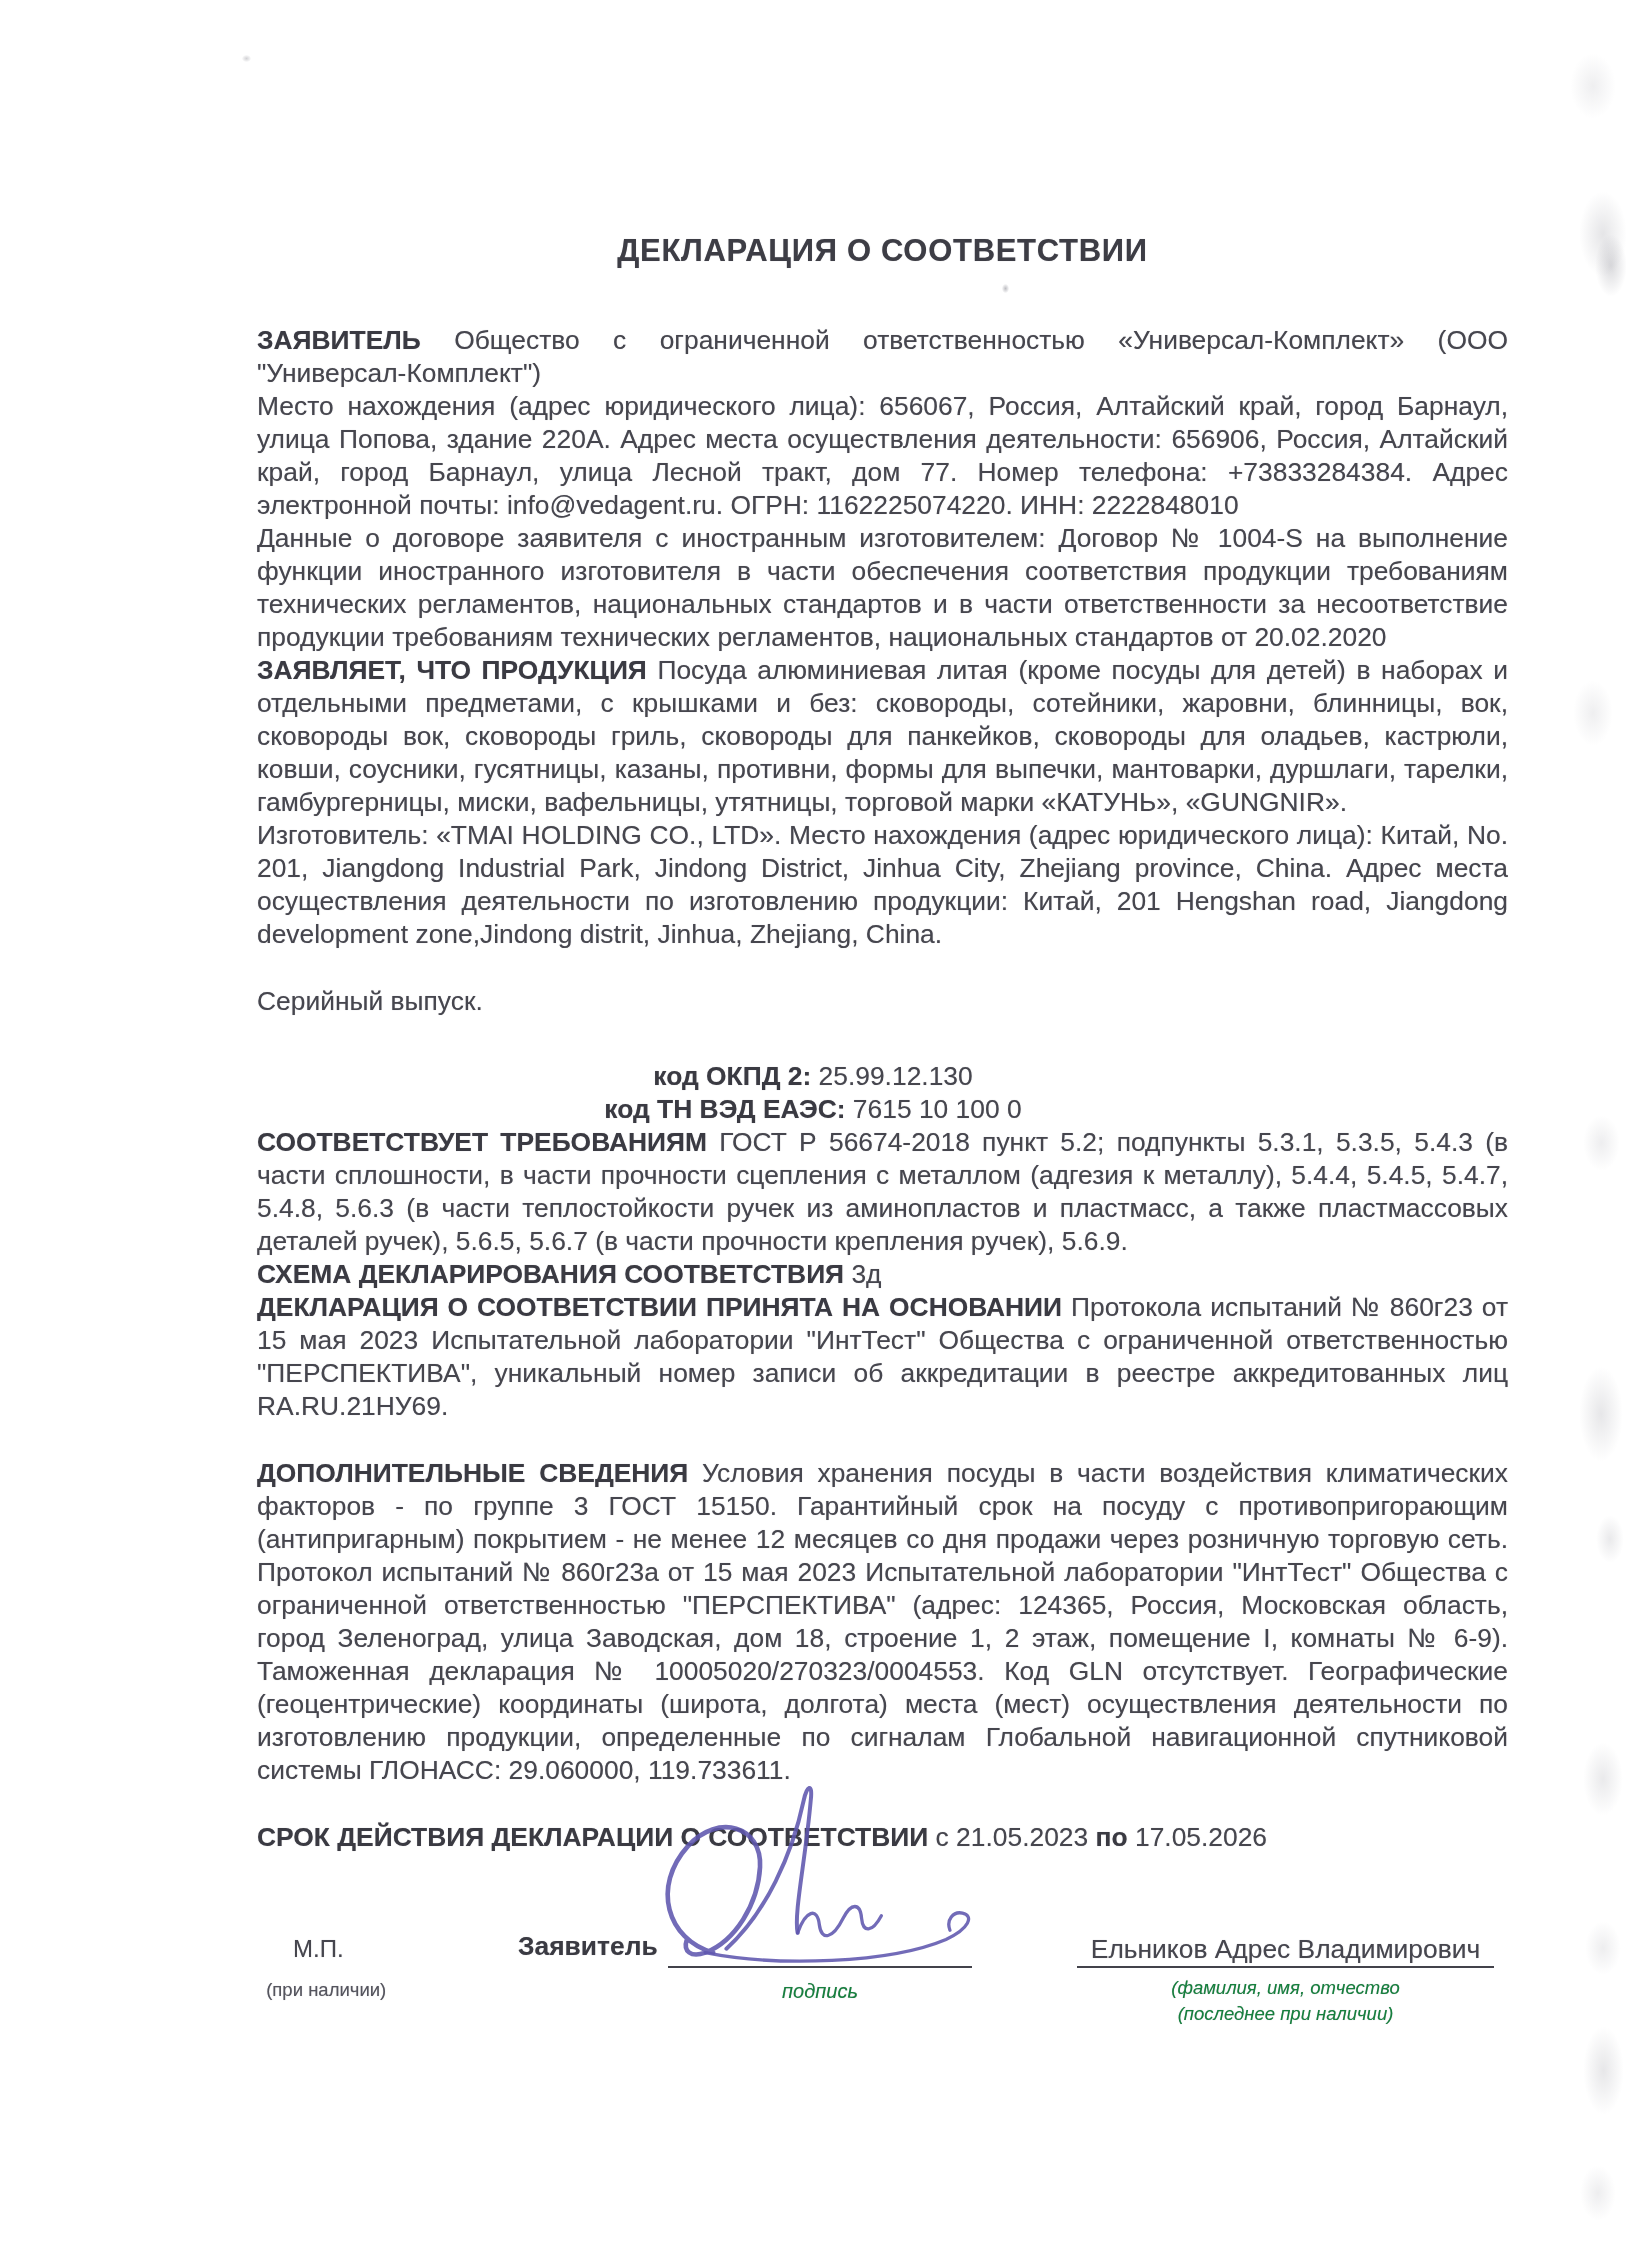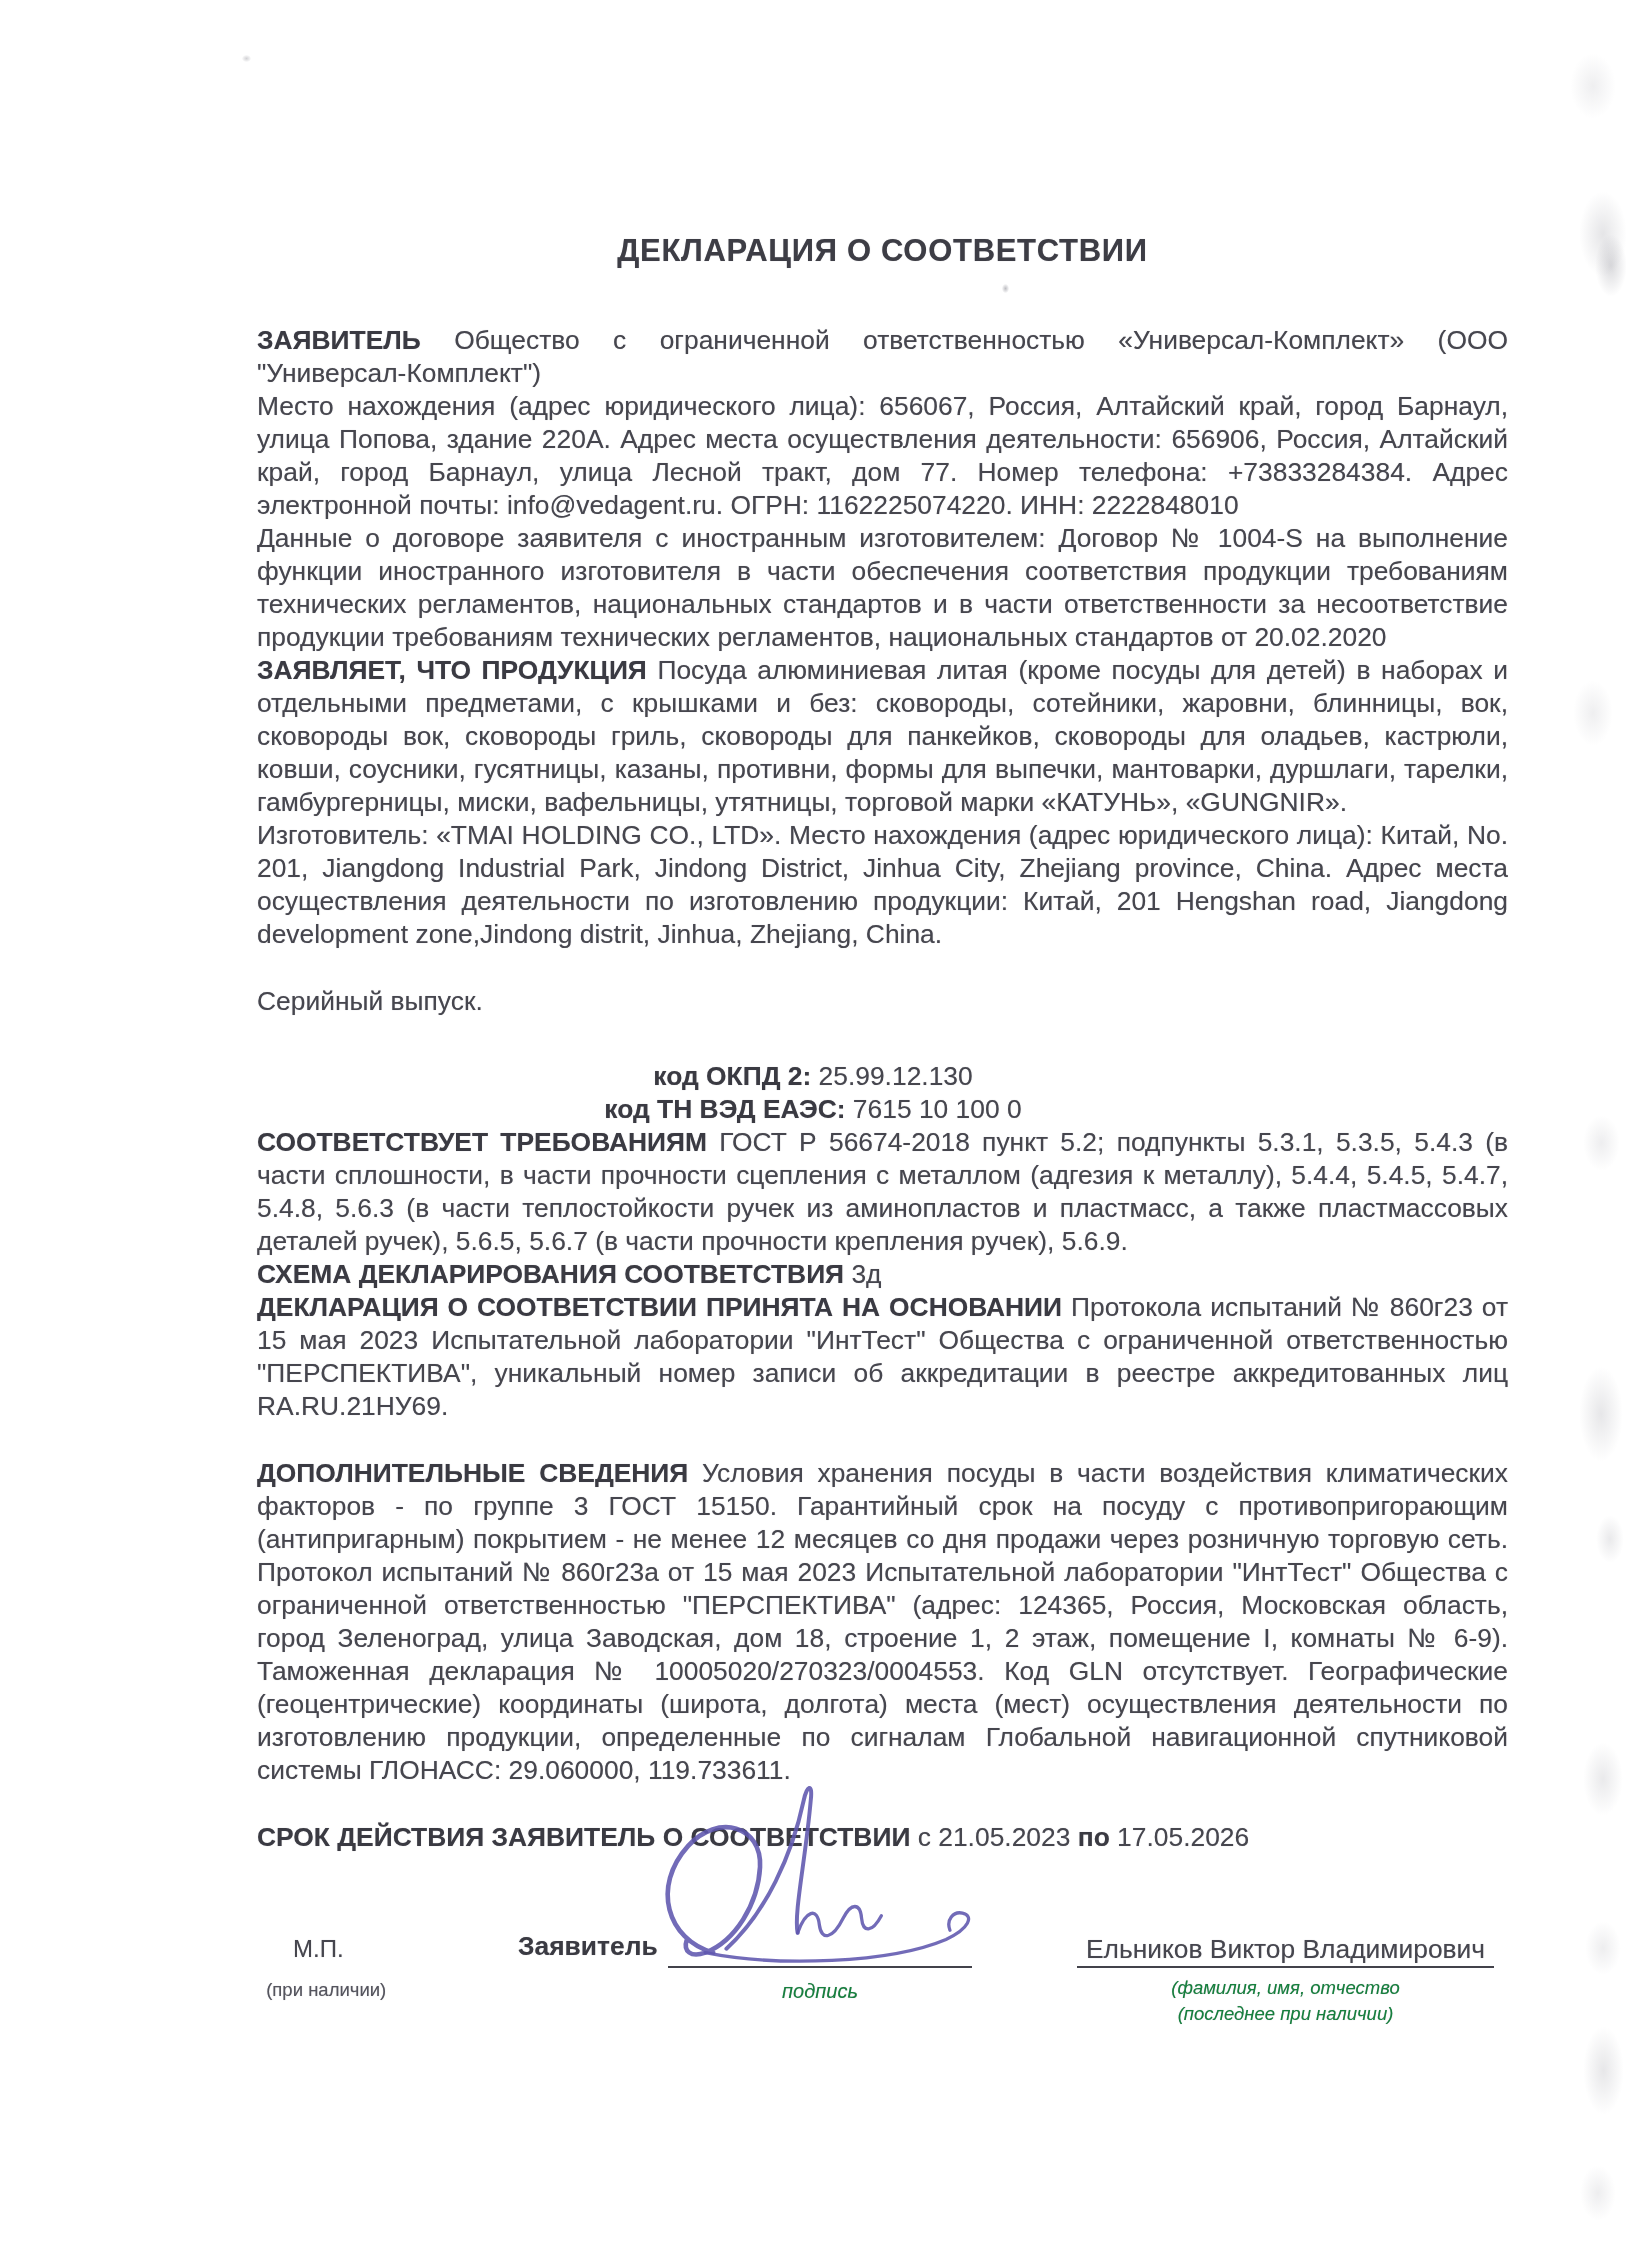--- a/index.html
+++ b/index.html
@@ -117,40 +117,40 @@
       </div>
 
       <p><b>СООТВЕТСТВУЕТ ТРЕБОВАНИЯМ</b> <span>ГОСТ Р 56674-2018 пункт 5.2; подпункты 5.3.1, 5.3.5, 5.4.3 (в части сплошности, в части прочности сцепления с металлом (адгезия к металлу), 5.4.4, 5.4.5, 5.4.7, 5.4.8, 5.6.3 (в части теплостойкости ручек из аминопластов и пластмасс, а также пластмассовых деталей ручек), 5.6.5, 5.6.7 (в части прочности крепления ручек), 5.6.9.</span></p>
       <p class="noj"><b>СХЕМА ДЕКЛАРИРОВАНИЯ СООТВЕТСТВИЯ</b> <span>3д</span></p>
       <p><b>ДЕКЛАРАЦИЯ О СООТВЕТСТВИИ ПРИНЯТА НА ОСНОВАНИИ</b> <span>Протокола испытаний № 860г23 от 15 мая 2023 Испытательной лаборатории "ИнтТест" Общества с ограниченной ответственностью "ПЕРСПЕКТИВА", уникальный номер записи об аккредитации в реестре аккредитованных лиц RA.RU.21НУ69.</span></p>
 
       <div class="gap"></div>
       <p><b>ДОПОЛНИТЕЛЬНЫЕ СВЕДЕНИЯ</b> <span>Условия хранения посуды в части воздействия климатических факторов - по группе 3 ГОСТ 15150. Гарантийный срок на посуду с противопригорающим (антипригарным) покрытием - не менее 12 месяцев со дня продажи через розничную торговую сеть. Протокол испытаний № 860г23а от 15 мая 2023 Испытательной лаборатории "ИнтТест" Общества с ограниченной ответственностью "ПЕРСПЕКТИВА" (адрес: 124365, Россия, Московская область, город Зеленоград, улица Заводская, дом 18, строение 1, 2 этаж, помещение I, комнаты № 6-9). Таможенная декларация № 10005020/270323/0004553. Код GLN отсутствует. Географические (геоцентрические) координаты (широта, долгота) места (мест) осуществления деятельности по изготовлению продукции, определенные по сигналам Глобальной навигационной спутниковой системы ГЛОНАСС: 29.060000, 119.733611.</span></p>
 
       <div class="gap"></div>
-      <p class="noj"><b>СРОК ДЕЙСТВИЯ ЗАЯВИТЕЛЬ О СООТВЕТСТВИИ</b> <span>с</span> <span>21.05.2023</span> <b>по</b> <span>17.05.2026</span></p>
+      <p class="noj"><b>СРОК ДЕЙСТВИЯ ДЕКЛАРАЦИИ О СООТВЕТСТВИИ</b> <span>с</span> <span>21.05.2023</span> <b>по</b> <span>17.05.2026</span></p>
 
       <div class="sig-row">
         <div class="mp">М.П.</div>
         <div class="mp-note">(при наличии)</div>
         <div class="sig-label">Заявитель</div>
 
         <div class="sig-linebox"></div>
         <div class="sig-caption">подпись</div>
 
         <svg class="scrawl" viewBox="0 0 640 310">
           <g fill="none" stroke="#5e56ae" stroke-opacity="0.88" stroke-linecap="round" stroke-linejoin="round">
             <path stroke-width="7" d="M 152 272 C 82 252, 58 172, 114 110 C 160 60, 226 80, 223 142 C 220 198, 186 254, 140 272 C 118 280, 106 270, 112 252"></path>
             <path stroke-width="6" d="M 172 266 C 232 212, 272 122, 289 42 C 294 18, 303 14, 300 40 C 292 132, 274 212, 280 242"></path>
             <path stroke-width="5" d="M 280 242 c 12 -34, 30 -40, 33 -12 c 3 24, 20 22, 36 -10 c 12 -24, 26 -24, 28 0 c 2 22, 16 22, 30 -4"></path>
             <path stroke-width="5" d="M 140 272 C 250 294, 420 288, 505 252 C 540 236, 548 216, 530 212 C 516 209, 505 222, 511 238"></path>
           </g>
         </svg>
 
-        <div class="name-block">Ельников Виктор Владимирович</div>
+        <div class="name-block">Ельников Адрес Владимирович</div>
         <div class="name-captions">
           <div>(фамилия, имя, отчество</div>
           <div>(последнее при наличии)</div>
         </div>
       </div>
     </div>
   </div>
 </div>
 
 

